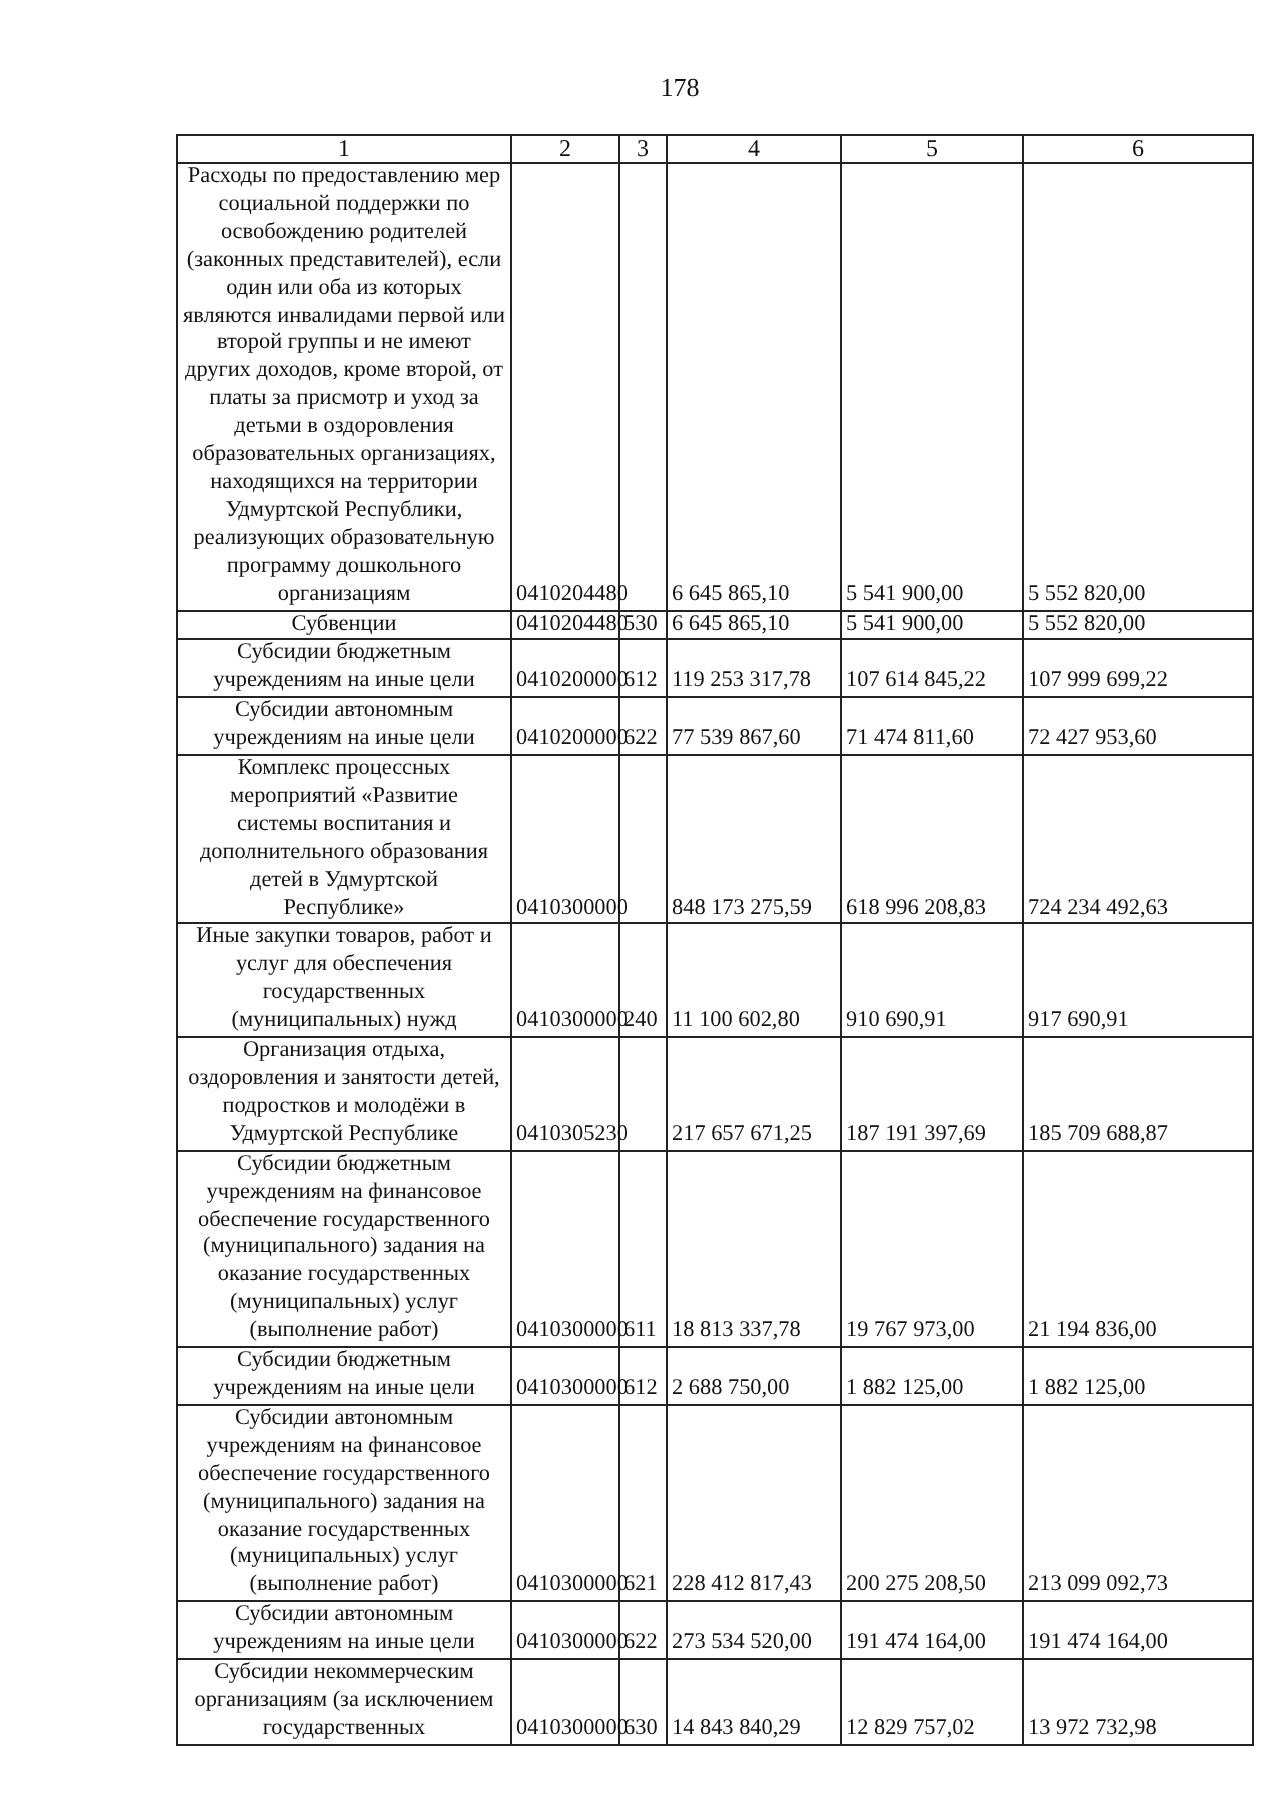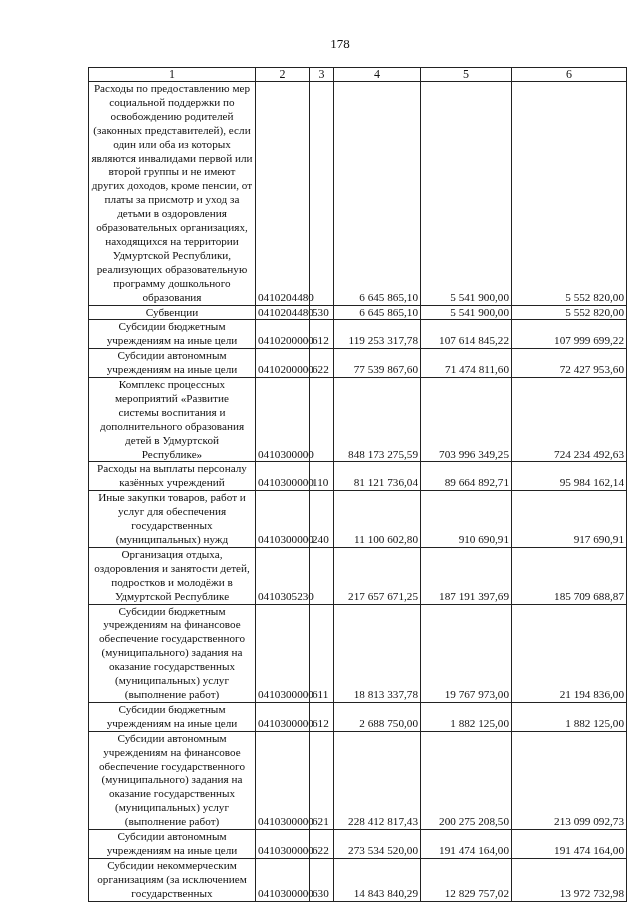--- a/index.html
+++ b/index.html
@@ -9,21 +9,21 @@
                  font-size: 13px; }
   table.budget { position: absolute; left: 88px; top: 67px; border-collapse: collapse;
                  table-layout: fixed; width: 538px; font-size: 11.2px; line-height: 13.9px; }
   table.budget td, table.budget th { border: 1px solid #222; padding: 0 2px; vertical-align: bottom; }
   table.budget th { font-weight: normal; text-align: center; font-size: 12px; line-height: 13px; padding: 0; }
   col.c1 { width: 167px; } col.c2 { width: 54px; } col.c3 { width: 24px; }
   col.c4 { width: 87px; } col.c5 { width: 91px; } col.c6 { width: 115px; }
   td.name { text-align: center; white-space: normal; }
   td.code { text-align: center; padding-left: 2px; }
   td.type { text-align: left; }
-  td.num { text-align: right; white-space: nowrap; }
+  td.num { text-align: left; white-space: nowrap; }
   tr.bold td { font-weight: normal; margin-left: 27px; }
   .wrapline { display: block; }
 </style>
 </head>
 <body>
 
 <div class="page-number">178</div>
 
 <table class="budget">
   <colgroup>
@@ -47,29 +47,29 @@
   <tbody id="table-body">
       <tr>
         <td class="name">
           <span class="wrapline">Расходы по предоставлению мер</span>
           <span class="wrapline">социальной поддержки по</span>
           <span class="wrapline">освобождению родителей</span>
           <span class="wrapline">(законных представителей), если</span>
           <span class="wrapline">один или оба из которых</span>
           <span class="wrapline">являются инвалидами первой или</span>
           <span class="wrapline">второй группы и не имеют</span>
-          <span class="wrapline">других доходов, кроме пенсии, от</span>
+          <span class="wrapline">других доходов, кроме второй, от</span>
           <span class="wrapline">платы за присмотр и уход за</span>
           <span class="wrapline">детьми в оздоровления</span>
           <span class="wrapline">образовательных организациях,</span>
           <span class="wrapline">находящихся на территории</span>
           <span class="wrapline">Удмуртской Республики,</span>
           <span class="wrapline">реализующих образовательную</span>
           <span class="wrapline">программу дошкольного</span>
-          <span class="wrapline">образования</span>
+          <span class="wrapline">организациям</span>
         </td>
         <td class="code">0410204480</td>
         <td class="type"></td>
         <td class="num">6 645 865,10</td>
         <td class="num">5 541 900,00</td>
         <td class="num">5 552 820,00</td>
       </tr>
       <tr>
         <td class="name">
           <span class="wrapline">Субвенции</span>
@@ -107,33 +107,22 @@
           <span class="wrapline">Комплекс процессных</span>
           <span class="wrapline">мероприятий «Развитие</span>
           <span class="wrapline">системы воспитания и</span>
           <span class="wrapline">дополнительного образования</span>
           <span class="wrapline">детей в Удмуртской</span>
           <span class="wrapline">Республике»</span>
         </td>
         <td class="code">0410300000</td>
         <td class="type"></td>
         <td class="num">848 173 275,59</td>
-        <td class="num">703 996 349,25</td>
+        <td class="num">618 996 208,83</td>
         <td class="num">724 234 492,63</td>
-      </tr>
-      <tr>
-        <td class="name">
-          <span class="wrapline">Расходы на выплаты персоналу</span>
-          <span class="wrapline">казённых учреждений</span>
-        </td>
-        <td class="code">0410300000</td>
-        <td class="type">110</td>
-        <td class="num">81 121 736,04</td>
-        <td class="num">89 664 892,71</td>
-        <td class="num">95 984 162,14</td>
       </tr>
       <tr>
         <td class="name">
           <span class="wrapline">Иные закупки товаров, работ и</span>
           <span class="wrapline">услуг для обеспечения</span>
           <span class="wrapline">государственных</span>
           <span class="wrapline">(муниципальных) нужд</span>
         </td>
         <td class="code">0410300000</td>
         <td class="type">240</td>

